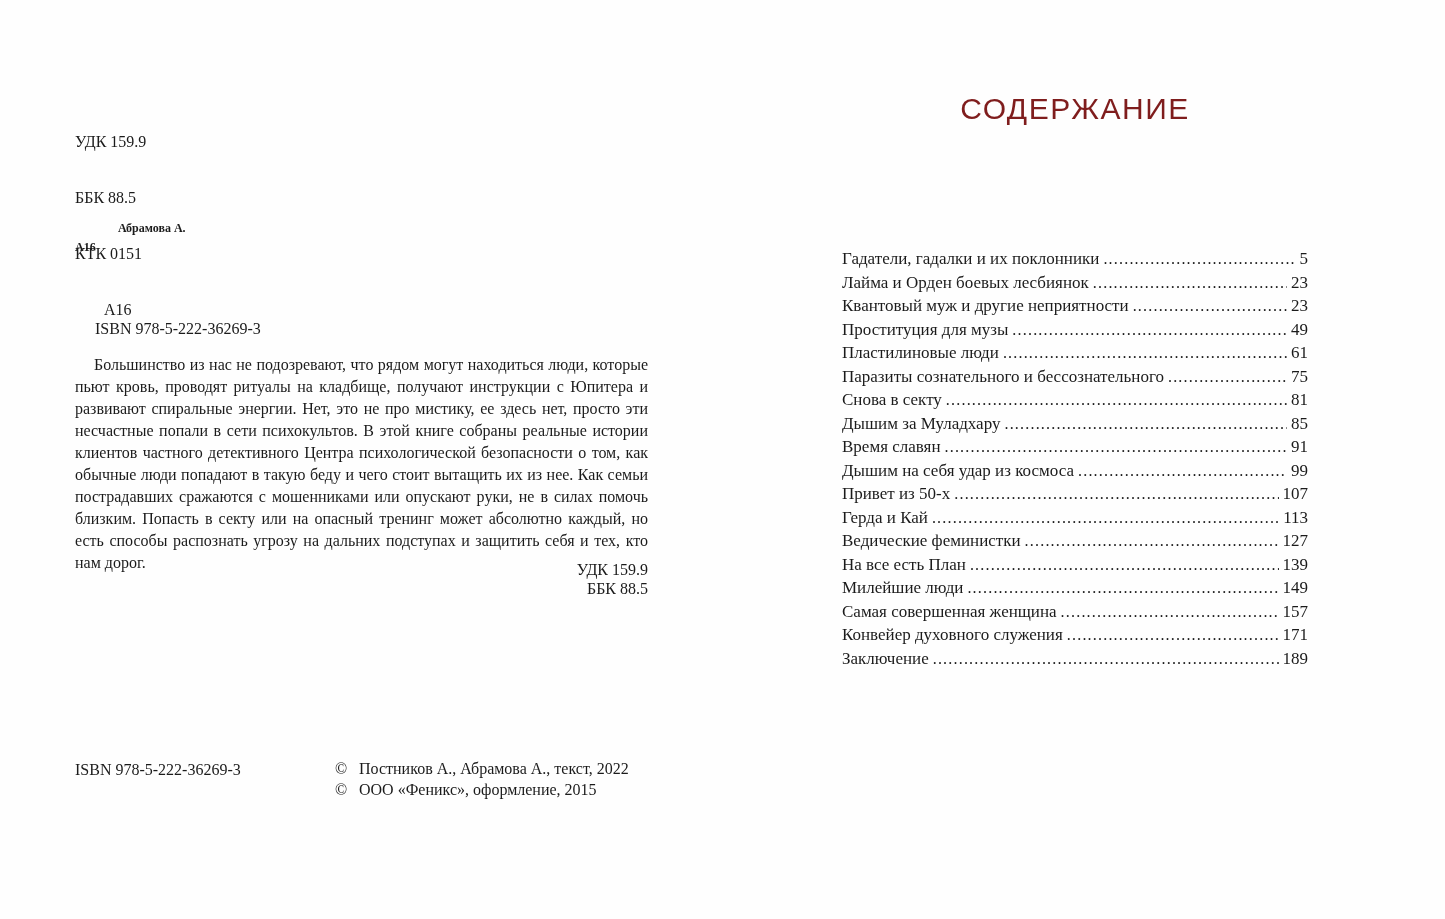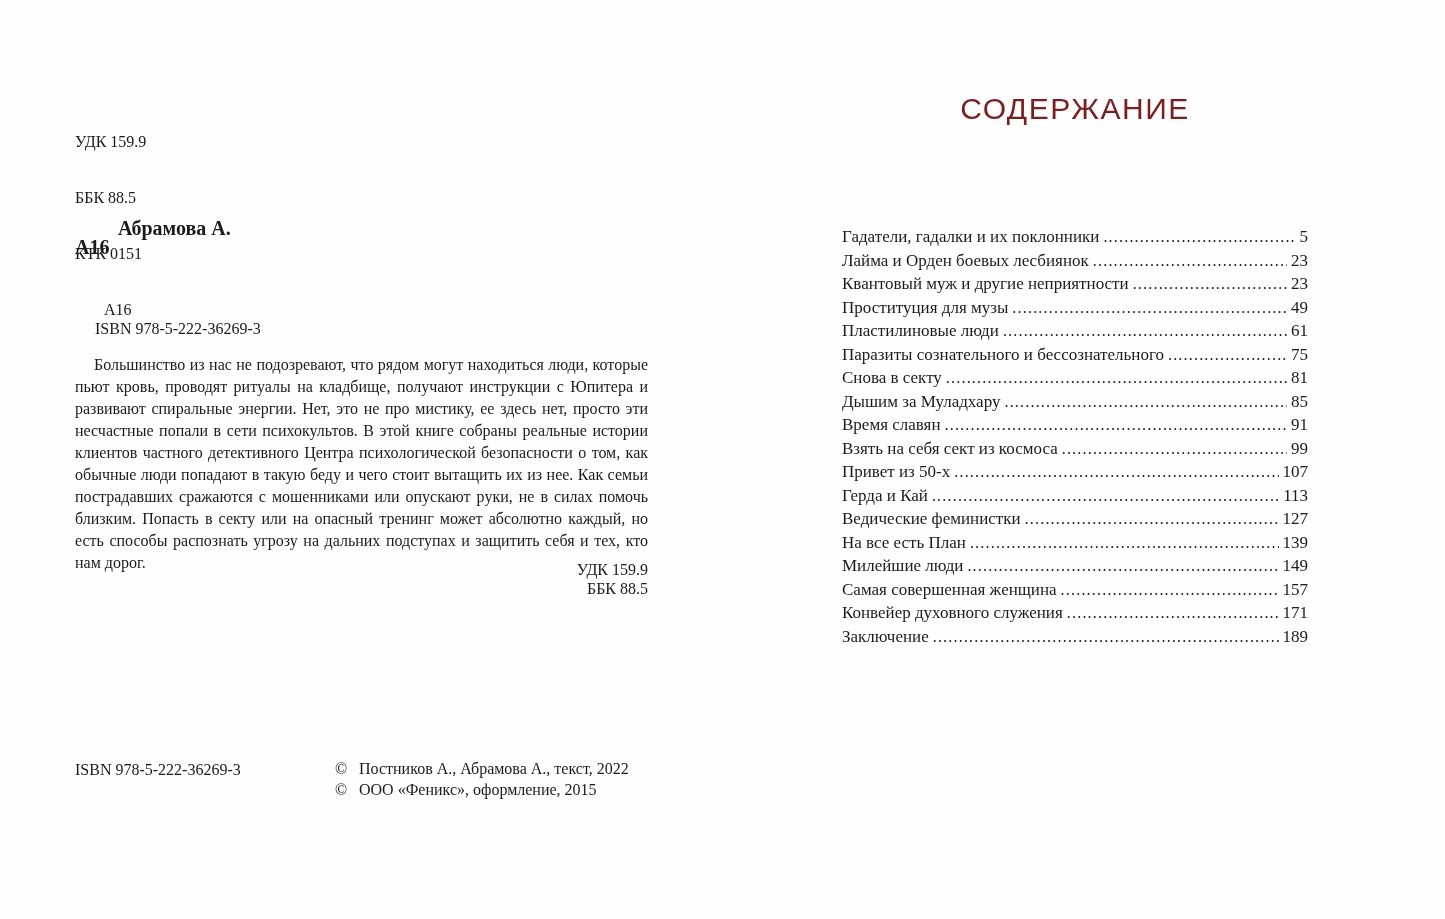--- a/index.html
+++ b/index.html
@@ -10,21 +10,21 @@
     color: #1b1b1b;
     -webkit-font-smoothing: antialiased;
   }
   .spread { position: relative; width: 1445px; height: 919px; background: #fefefe; overflow: hidden; }
 
   
   .codes { position: absolute; left: 75px; top: 96px; font-size: 16px; line-height: 18.6px; white-space: pre; }
   .codes .code-line { display: block; }
   .codes .code-indent { padding-left: 29px; }
 
-  .bib { position: absolute; left: 75px; top: 219px; width: 573px; font-size: 20px; line-height: 19.3px; }
+  .bib { position: absolute; left: 75px; top: 219px; width: 573px; font-size: 12px; line-height: 19.3px; }
   .bib-author { margin-left: 43px; font-weight: bold; }
   .bib-label { position: absolute; left: 0; top: 19.3px; font-weight: bold; }
   .bib-entry { margin: 0 0 0 43px; text-indent: 19px; text-align: justify; }
 
   .isbn-top { position: absolute; left: 95px; top: 320px; font-size: 16px; }
 
   .annotation { position: absolute; left: 75px; top: 354px; width: 573px;
     font-size: 16px; line-height: 22px; text-align: justify; text-indent: 19px; margin: 0; }
 
   .udk-footer { position: absolute; left: 75px; top: 560px; width: 573px;
@@ -37,21 +37,21 @@
   .copyright-line { display: flex; }
   .copyright-sym { width: 24px; flex: none; }
 
   
   .toc-heading { position: absolute; left: 842px; top: 92px; width: 466px;
     font-family: "Liberation Sans", sans-serif; font-size: 30px; font-weight: normal;
     letter-spacing: 1.5px; text-align: center; margin: 0; }
 
   .toc-list { position: absolute; left: 842px; top: 227px; width: 466px; font-size: 17px; }
   .toc-row { display: flex; align-items: baseline; height: 23.5px; }
-  .toc-title { white-space: nowrap; flex: none; }
+  .toc-title { white-space: nowrap; flex: none; margin-top: 22px; }
   .toc-dots { flex: 1 1 auto; overflow: hidden; white-space: nowrap;
     margin-left: 4px; margin-right: 4px; font-size: 16px; letter-spacing: 1.2px; }
   .toc-page { white-space: nowrap; flex: none; }
 </style>
 </head>
 <body>
 
 <div class="spread">
 
   <div class="codes">
@@ -131,21 +131,21 @@
         <span class="toc-title">Дышим за Муладхару</span>
         <span class="toc-dots">........................................................................................................................................................................................................</span>
         <span class="toc-page">85</span>
       </div>
       <div class="toc-row">
         <span class="toc-title">Время славян</span>
         <span class="toc-dots">........................................................................................................................................................................................................</span>
         <span class="toc-page">91</span>
       </div>
       <div class="toc-row">
-        <span class="toc-title">Взять на себя сект из космоса</span>
+        <span class="toc-title">Дышим на себя удар из космоса</span>
         <span class="toc-dots">........................................................................................................................................................................................................</span>
         <span class="toc-page">99</span>
       </div>
       <div class="toc-row">
         <span class="toc-title">Привет из 50-х</span>
         <span class="toc-dots">........................................................................................................................................................................................................</span>
         <span class="toc-page">107</span>
       </div>
       <div class="toc-row">
         <span class="toc-title">Герда и Кай</span>

